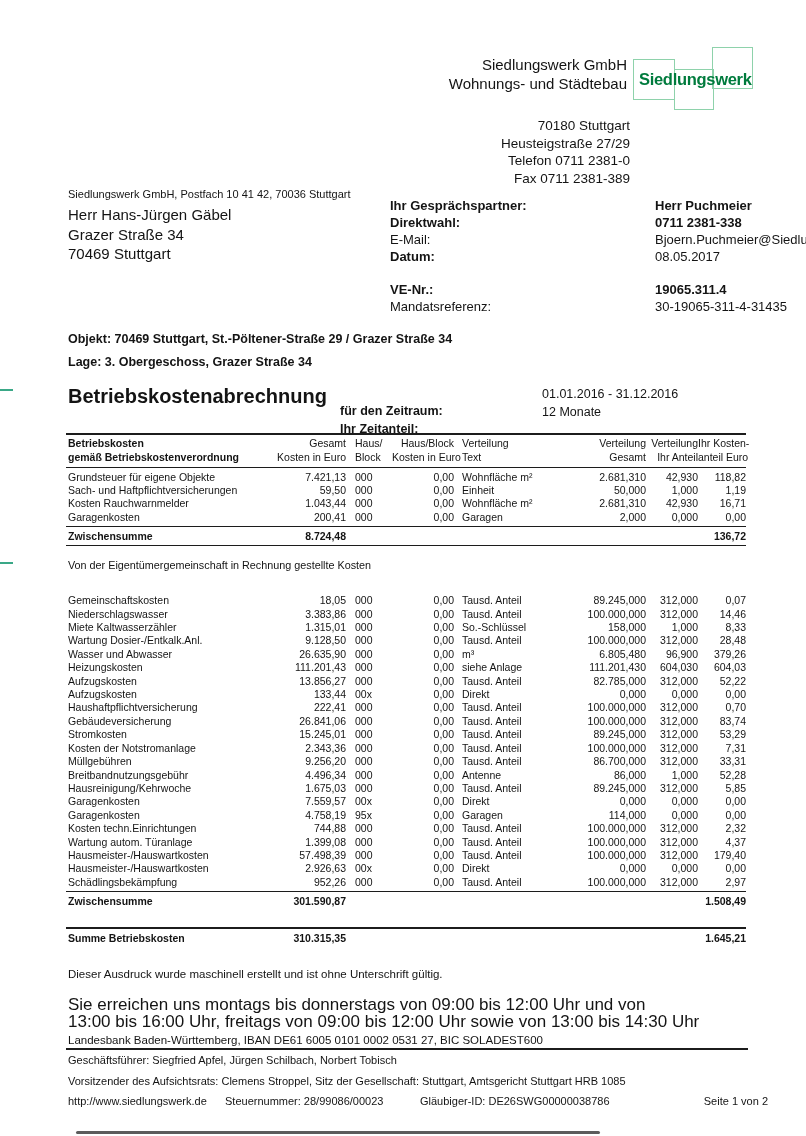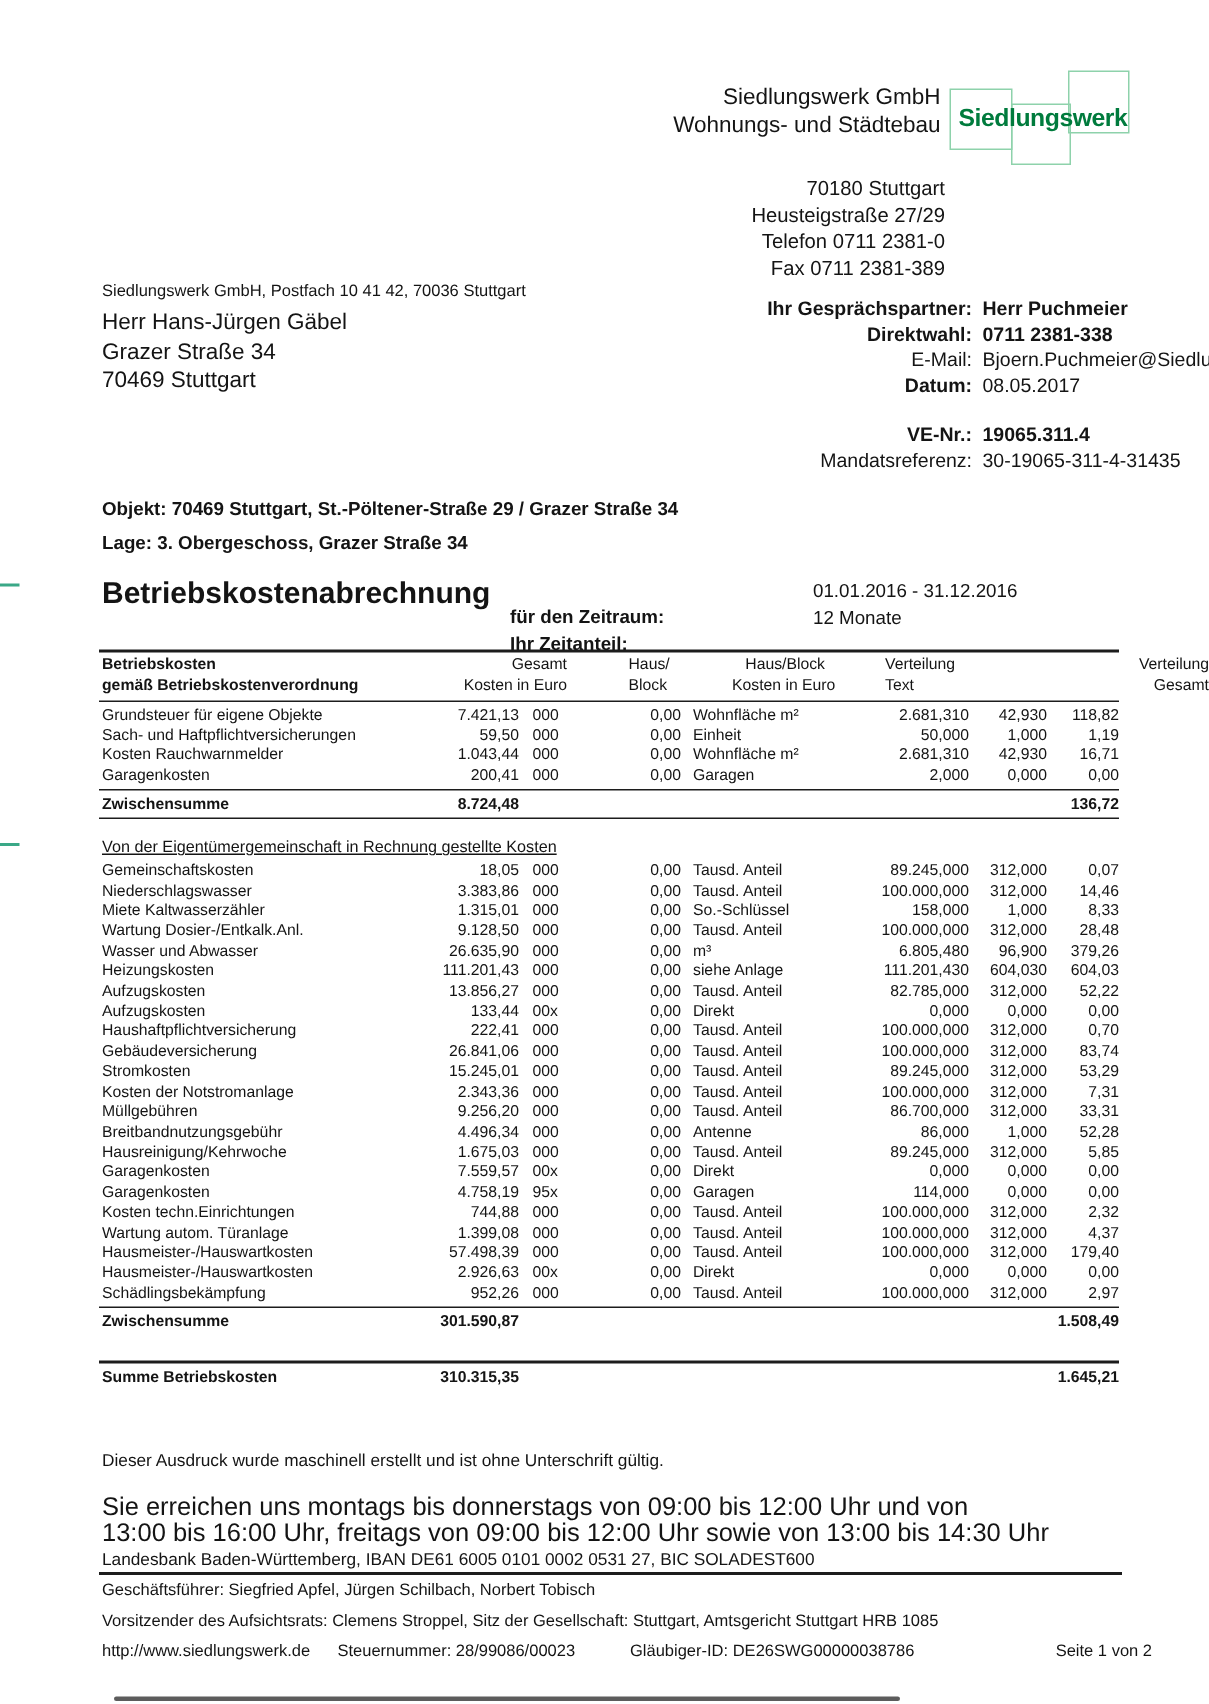--- a/index.html
+++ b/index.html
@@ -19,48 +19,48 @@
   .sq2{left:41px;top:22px;width:38px;height:39px;}
   .sq3{left:79px;top:0;width:39px;height:40px;}
   .logo-text{position:absolute;left:6px;top:23px;font-size:16.5px;font-weight:700;color:#007b3d;letter-spacing:-0.3px;white-space:nowrap;}
   
   .return-addr{left:68px;top:188px;font-size:11px;}
   .recipient{left:68px;top:205px;font-size:15px;line-height:19.5px;}
   
   .contact{left:390px;top:197px;width:370px;font-size:13px;line-height:17px;}
   .refblock{left:390px;top:281px;width:370px;font-size:13px;line-height:17px;}
   .pair{display:flex;}
-  .pair .lbl{width:258px;text-align:right;flex:0 0 auto;}
+  .pair .lbl{width:258px;flex:0 0 auto;}
   .pair .val{margin-left:7px;white-space:nowrap;}
   
   .object-block{left:68px;top:328px;font-size:12.5px;font-weight:700;line-height:22.5px;}
   
   .doc-title{left:68px;top:385px;font-size:20px;font-weight:700;}
   .zlabels{left:340px;top:402px;font-size:12.5px;font-weight:700;line-height:18px;}
   .zvalues{left:542px;top:385px;font-size:12.5px;line-height:18px;}
   
   .tbl{left:66px;top:433px;width:680px;font-size:10.5px;}
   .tbl-row{display:grid;grid-template-columns:196px 84px 46px 62px 118px 74px 52px 48px;line-height:13.4px;white-space:nowrap;}
   .tbl-row span{display:block;}
   .tbl-row span:nth-child(1){padding-left:2px;}
   .tbl-row span:nth-child(2){text-align:right;}
   .tbl-row span:nth-child(3){padding-left:9px;}
   .tbl-row span:nth-child(4){text-align:right;}
   .tbl-row span:nth-child(5){padding-left:8px;}
   .tbl-row span:nth-child(6){text-align:right;}
   .tbl-row span:nth-child(7){text-align:right;}
   .tbl-row span:nth-child(8){text-align:right;}
   .thead{border-top:2px solid #1c1c1c;border-bottom:1.5px solid #1c1c1c;padding:2px 0 2px 0;}
-  .thead .tbl-row{line-height:13.8px;gap:32px;}
+  .thead .tbl-row{line-height:13.8px;}
   .thead .tbl-row span:nth-child(1){font-weight:700;}
   .tbody{padding-top:3px;padding-bottom:2px;}
   .subtotal{border-top:1.5px solid #1c1c1c;font-weight:700;}
   .subtotal .tbl-row{line-height:16px;padding:1px 0;}
   .subtotal.closed{border-bottom:1.5px solid #1c1c1c;}
-  .sec2-title{margin-top:13px;margin-bottom:0;font-size:10.8px;text-decoration:underline;padding-left:2px;}
+  .sec2-title{margin-top:13px;margin-bottom:20px;font-size:10.8px;padding-left:2px;}
   .total{margin-top:17px;border-top:2px solid #1c1c1c;font-weight:700;}
   .total .tbl-row{line-height:17px;padding:1px 0;}
   
   .machine-note{left:68px;top:968px;font-size:11.5px;}
   .hours{left:68px;top:996px;font-size:17px;line-height:17px;}
   .bank{left:68px;top:1034px;font-size:11.5px;}
   .rule{left:66px;top:1048px;width:682px;height:2px;background:#1c1c1c;}
   .management{left:68px;top:1054px;font-size:11px;}
   .board{left:68px;top:1075px;font-size:11px;}
   .bottomrow{left:68px;top:1095px;width:700px;height:14px;font-size:11px;}

